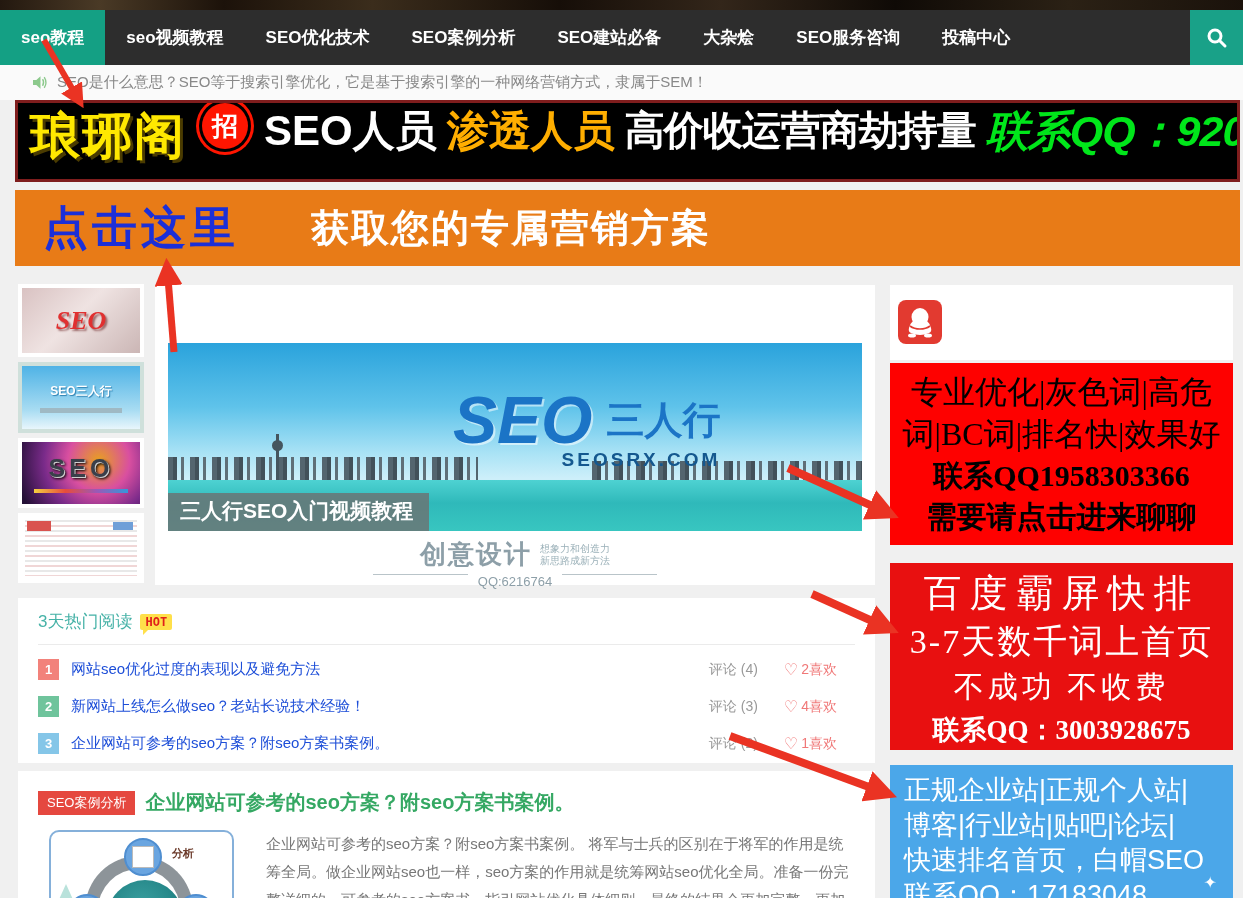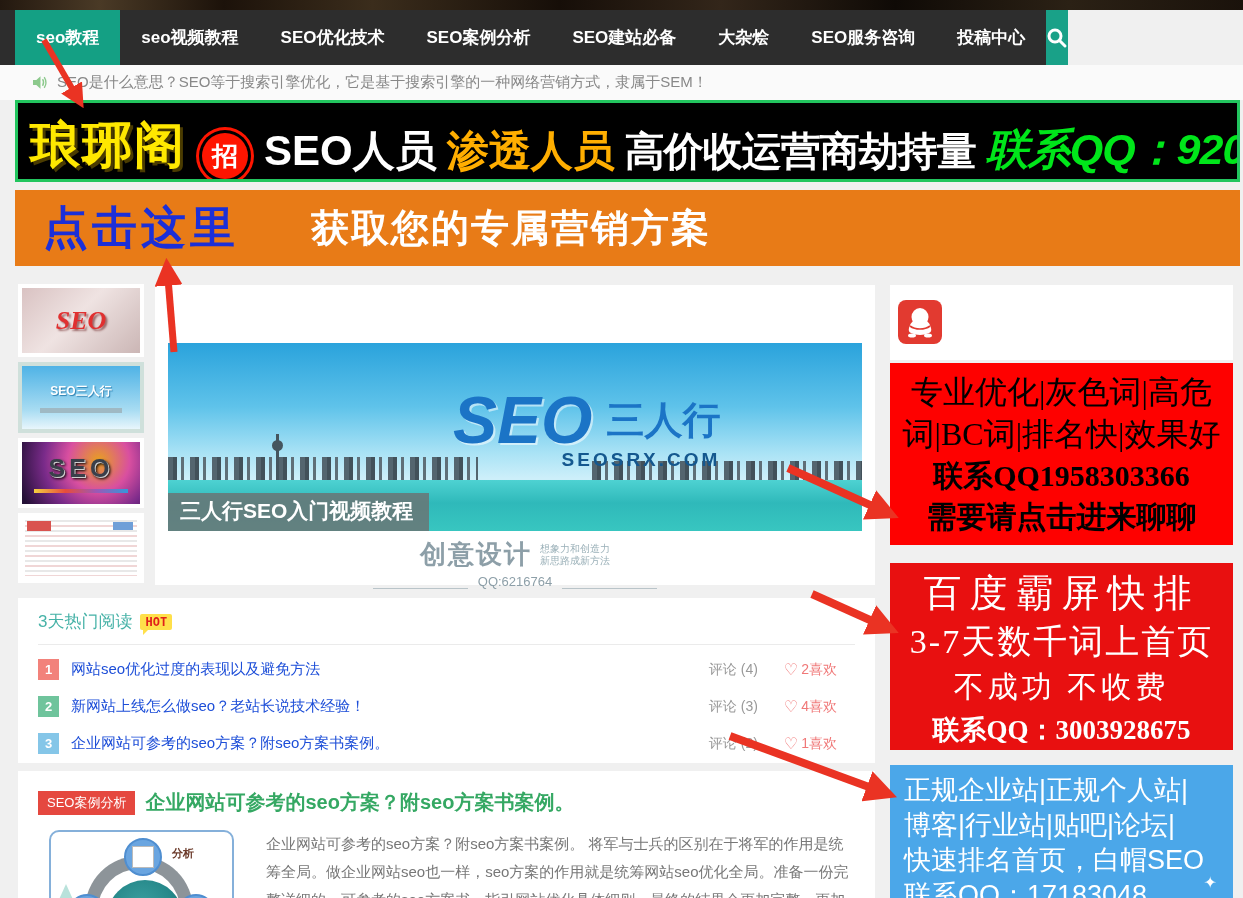--- a/index.html
+++ b/index.html
@@ -2,32 +2,32 @@
 <html><head>
 <meta charset="utf-8">
 <style>
   * { margin:0; padding:0; box-sizing:border-box; }
   body { margin:0; background:#dedede; font-family:"Liberation Sans","DejaVu Sans",sans-serif; }
   #page { position:relative; width:1243px; height:898px; background:#f0f0f0; overflow:hidden; margin:0 auto; }
 
   
   .topstrip { position:absolute; left:0; top:0; width:1243px; height:10px;
     background:linear-gradient(90deg,#23180f,#4a3a26 8%,#1c120a 18%,#3b2d1c 30%,#160e08 45%,#33261a 58%,#0f0a06 72%,#2b2115 86%,#1a120b); }
-  .navbar { position:absolute; left:0; top:10px; width:1062px; height:55px; background:#2d2d2d; display:flex; align-items:stretch;padding-left:15px; }
+  .navbar { position:absolute; left:0; top:10px; width:1243px; height:55px; background:#2d2d2d; display:flex; align-items:stretch; }
   .nav-item { display:flex; align-items:center; padding:0 21px; color:#fff; font-size:17px; font-weight:bold; text-decoration:none; white-space:nowrap; }
   .nav-item.active { background:#14a084; }
   .search-btn { margin-left:auto; width:53px; height:55px; background:#19a188; border:none; display:flex; align-items:center; justify-content:center; cursor:pointer; }
 
   
   .notice { position:absolute; left:0; top:65px; width:1243px; height:35px; background:#fafafa; display:flex; align-items:center; padding-left:32px; gap:8px; }
   .notice-text { color:#888; font-size:15px; }
 
   
-  .banner-recruit { position:absolute; left:15px; top:100px; width:1225px; height:82px; background:#000; border:3px solid #22c55e;
-    display:flex; align-items:flex-end; gap:10px; padding:0 12px; text-decoration:none; white-space:nowrap; overflow:hidden; }
+  .banner-recruit { position:absolute; left:15px; top:100px; width:1225px; height:82px; background:#000; border:3px solid #7f1d1d;
+    display:flex; align-items:flex-start; gap:10px; padding:0 12px; text-decoration:none; white-space:nowrap; overflow:hidden; }
   .br-name { color:#ffe800; font-size:50px; font-weight:900; text-shadow:3px 3px 0 #4a3b00; letter-spacing:2px; }
   .br-badge { width:46px; height:46px; min-width:46px; border-radius:50%; background:#ff1500; color:#fff; font-size:26px; font-weight:900;
     display:flex; align-items:center; justify-content:center; box-shadow:0 0 0 3px #000,0 0 0 6px #ff1500; margin:0 6px; }
   .br-p1 { color:#fff; font-size:42px; font-weight:900; }
   .br-p2 { color:#ffae00; font-size:42px; font-weight:900; }
   .br-p3 { color:#fff; font-size:40px; font-weight:900; letter-spacing:-1px; }
   .br-qq { color:#00e61a; font-size:43px; font-weight:900; font-style:italic; letter-spacing:-1px; }
 
   
   .banner-xiaole { position:absolute; left:15px; top:190px; width:1225px; height:76px; background:#e87b17;
@@ -69,21 +69,21 @@
   .hero-logo { position:absolute; left:285px; top:44px; }
   .hl-row { display:flex; align-items:center; gap:14px; }
   .hl-seo { color:#1b74c6; font-size:66px; font-weight:900; font-style:italic; line-height:1; text-shadow:2px 2px 0 rgba(255,255,255,.55); }
   .hl-brand { color:#1b74c6; font-size:38px; font-weight:900; }
   .hl-domain { color:#14588f; font-size:19px; font-weight:bold; letter-spacing:3px; text-align:right; margin-top:-4px; }
   .hero-caption { position:absolute; left:0; bottom:0; background:rgba(110,110,110,.78); color:#fff; font-size:21px; font-weight:bold; padding:4px 16px 6px 12px; }
   .watermark { position:absolute; left:0; top:252px; width:100%; text-align:center; color:#93a5ad; }
   .wm-row { display:flex; align-items:center; justify-content:center; gap:8px; }
   .wm-brand { font-size:26px; font-weight:900; letter-spacing:2px; color:#8d9fa8; }
   .wm-tags { text-align:left; font-size:10px; line-height:12px; color:#9ab0b8; }
-  .wm-qq { display:flex; align-items:flex-end; justify-content:center; gap:10px; font-size:13px; margin-top:2px; color:#8d9fa8; }
+  .wm-qq { display:flex; align-items:flex-start; justify-content:center; gap:10px; font-size:13px; margin-top:2px; color:#8d9fa8; }
   .wm-qq i { display:block; width:95px; height:0; border-top:1px solid #b9c4c9; }
 
   
   .hot-card { position:absolute; left:18px; top:598px; width:857px; height:165px; background:#fff; padding:12px 20px 0 20px; }
   .hot-head { display:flex; align-items:center; gap:8px; }
   .hot-title { color:#46b2a7; font-size:17px; }
   .hot-badge { background:#ffe04a; color:#e0201a; font-family:"DejaVu Sans Mono",monospace; font-weight:bold; font-size:12px; padding:1px 5px; border-radius:2px; position:relative; }
   .hot-badge::after { content:""; position:absolute; left:3px; bottom:-5px; border:3px solid transparent; border-top-color:#ffe04a; border-left-color:#ffe04a; }
   .hot-div { height:1px; background:#ebebeb; margin:11px 0 6px 0; }
   .hot-row { display:flex; align-items:center; height:37px; }

